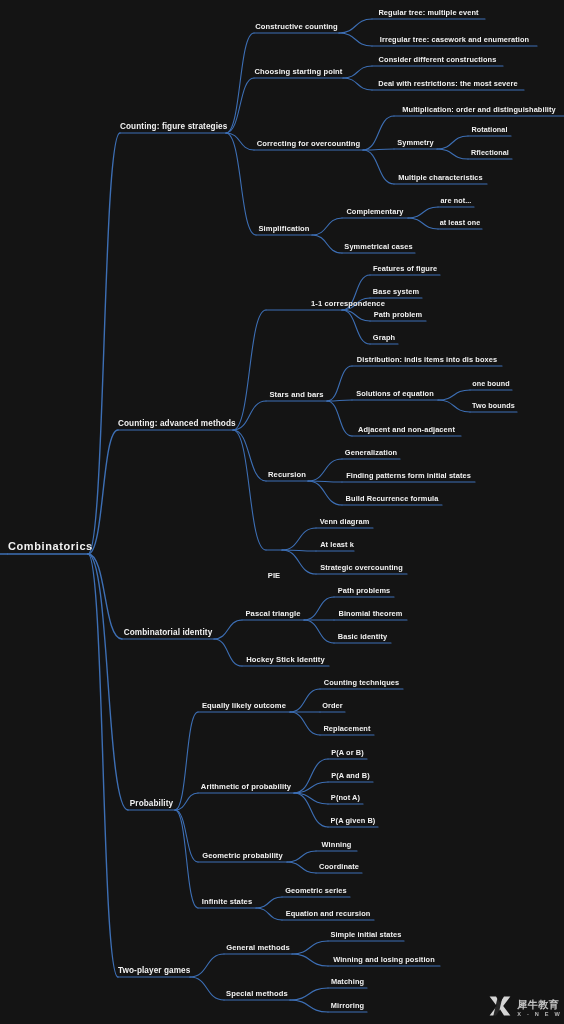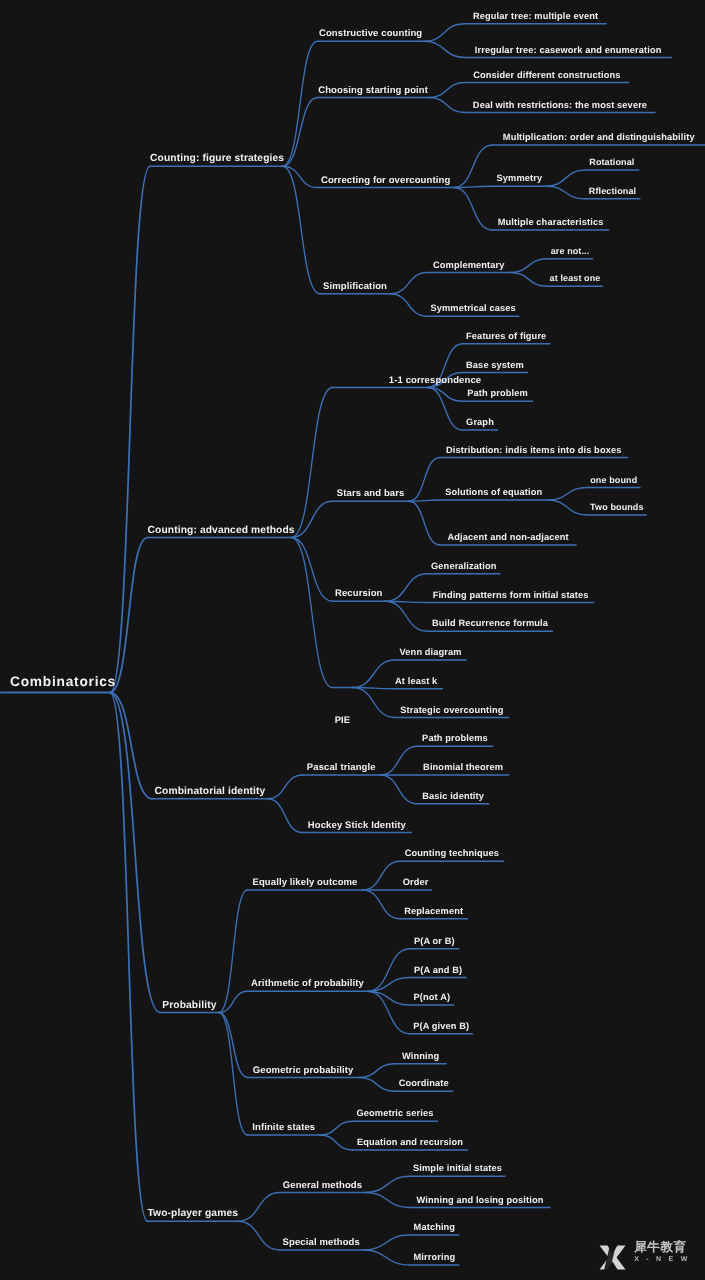--- a/index.html
+++ b/index.html
@@ -34,24 +34,24 @@
   }
   .node.lv0 { font-size: 11px; letter-spacing: 0.6px; }
   .node.lv1 { font-size: 8.2px; }
   .node.lv2 { font-size: 7.6px; }
   .node.lv3 { font-size: 7.4px; }
   .node.lv4 { font-size: 7.2px; }
 
   
   #watermark {
     position: absolute;
-    right: 12px;
+    right: 2px;
     bottom: 6px;
     display: flex;
-    align-items: flex-start;
+    align-items: flex-end;
     gap: 4px;
     opacity: 0.82;
     margin-top: 17px;
   }
   #watermark .wm-x {
     width: 26px;
     height: 24px;
     flex: none;
   }
   #watermark .wm-text {
@@ -248,21 +248,21 @@
       <div class="node lv3" style="left: 352px; top: 400px; width: 86px; text-align: center;">Solutions of equation</div>
       <div class="node lv4" style="left: 470px; top: 390px; width: 42px; text-align: center;">one bound</div>
       <div class="node lv4" style="left: 470px; top: 412px; width: 47px; text-align: center;">Two bounds</div>
       <div class="node lv3" style="left: 352px; top: 436px; width: 109px; text-align: center;">Adjacent and non-adjacent</div>
       <div class="node lv2" style="left: 266px; top: 481px; width: 42px; text-align: center;">Recursion</div>
       <div class="node lv3" style="left: 342px; top: 459px; width: 58px; text-align: center;">Generalization</div>
       <div class="node lv3" style="left: 342px; top: 482px; width: 133px; text-align: center;">Finding patterns form initial states</div>
       <div class="node lv3" style="left: 342px; top: 505px; width: 100px; text-align: center;">Build Recurrence formula</div>
       <div class="node lv2" style="left: 266px; top: 550px; width: 16px; text-align: center; margin-top: 32px;">PIE</div>
       <div class="node lv3" style="left: 316px; top: 528px; width: 57px; text-align: center;">Venn diagram</div>
-      <div class="node lv3" style="left: 316px; top: 551px; width: 38px; text-align: left;">At least k</div>
+      <div class="node lv3" style="left: 316px; top: 551px; width: 38px; text-align: right;">At least k</div>
       <div class="node lv3" style="left: 316px; top: 574px; width: 91px; text-align: center;">Strategic overcounting</div>
       <div class="node lv1" style="left: 122px; top: 639px; width: 92px; text-align: center;">Combinatorial identity</div>
       <div class="node lv2" style="left: 242px; top: 620px; width: 62px; text-align: center;">Pascal triangle</div>
       <div class="node lv3" style="left: 334px; top: 597px; width: 60px; text-align: center;">Path problems</div>
       <div class="node lv3" style="left: 334px; top: 620px; width: 73px; text-align: center;">Binomial theorem</div>
       <div class="node lv3" style="left: 334px; top: 643px; width: 57px; text-align: center;">Basic identity</div>
       <div class="node lv2" style="left: 242px; top: 666px; width: 87px; text-align: center;">Hockey Stick Identity</div>
       <div class="node lv1" style="left: 128px; top: 810px; width: 47px; text-align: center;">Probability</div>
       <div class="node lv2" style="left: 198px; top: 712px; width: 92px; text-align: center;">Equally likely outcome</div>
       <div class="node lv3" style="left: 320px; top: 689px; width: 83px; text-align: center;">Counting techniques</div>

